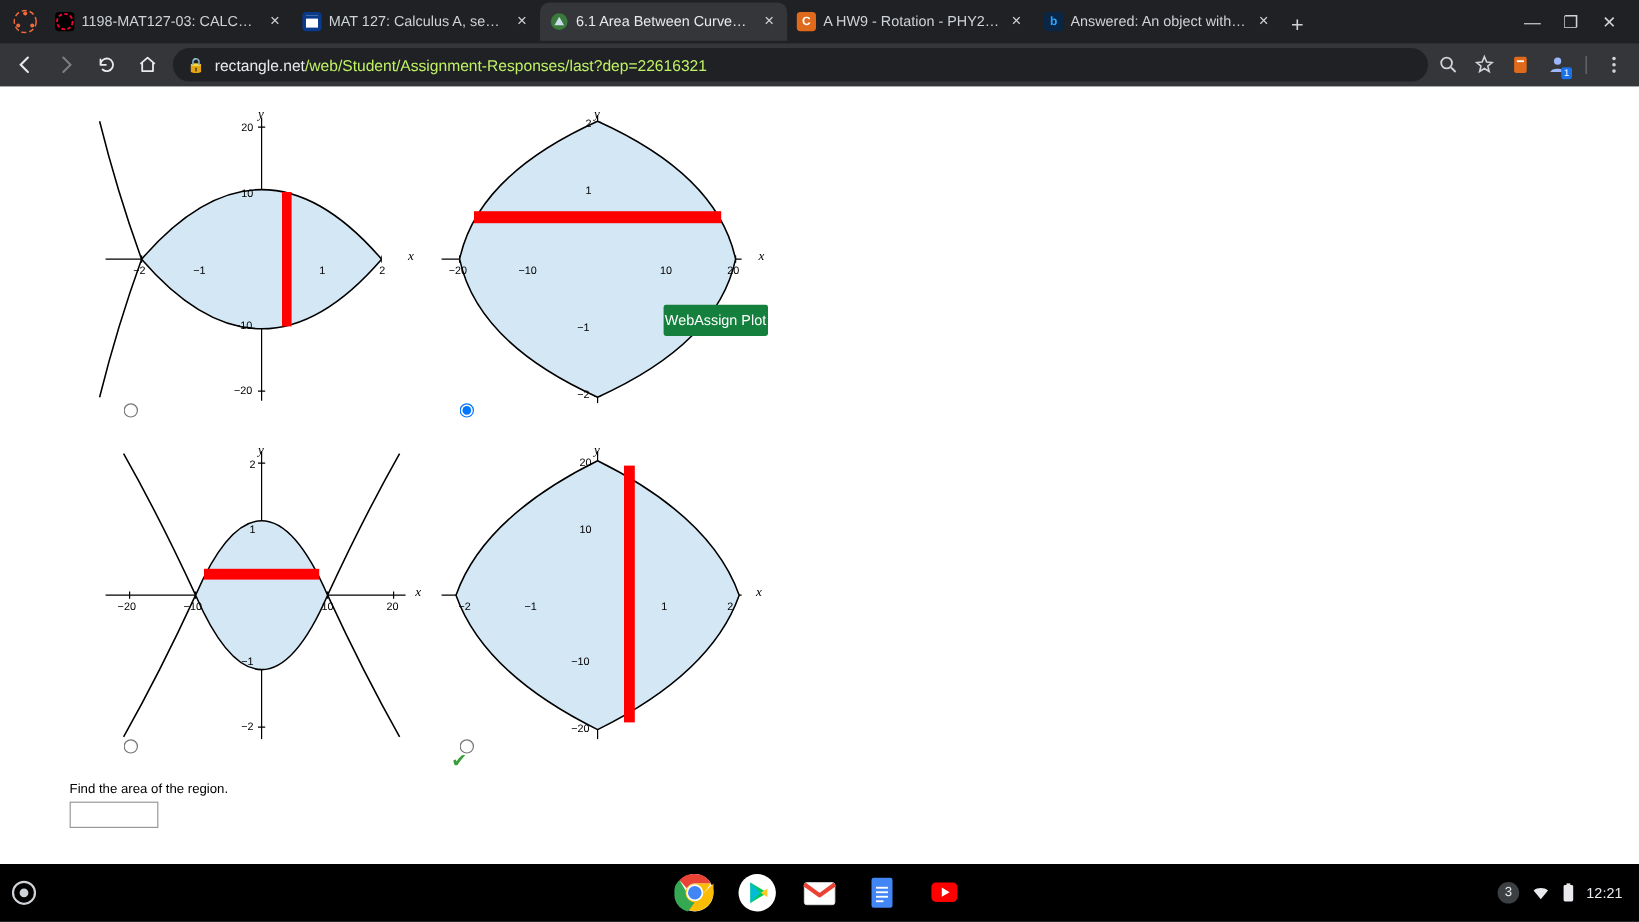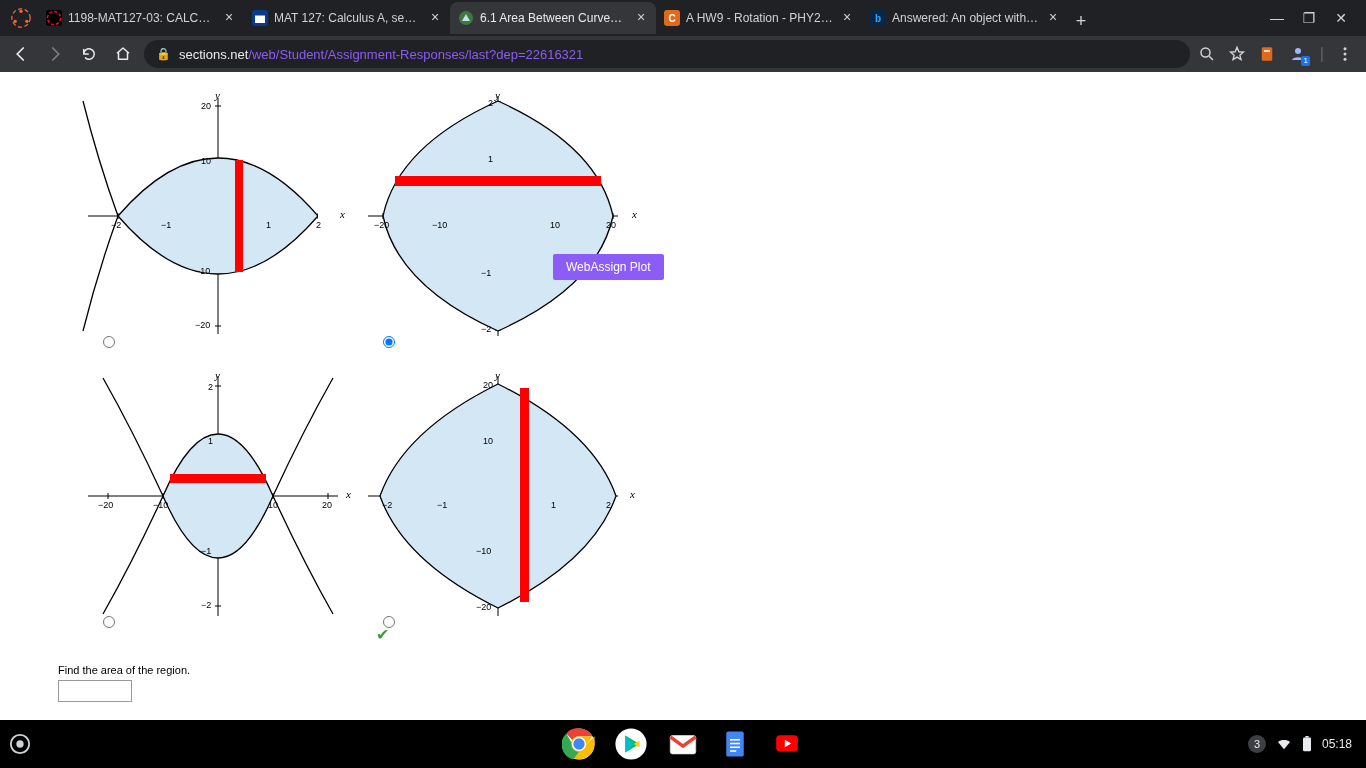--- a/index.html
+++ b/index.html
@@ -17,39 +17,39 @@
   .newtab{width:26px;height:26px;color:#cfd2d6;font-size:18px;display:flex;align-items:center;justify-content:center;cursor:pointer}
   .win-controls{display:flex;gap:14px;padding-right:10px;color:#cfd2d6}
   .win-controls span{width:18px;text-align:center;font-size:14px;cursor:pointer}
   
   .toolbar{height:36px;background:#35363a;display:flex;align-items:center;gap:8px;padding:0 8px}
   .tb-btn{width:26px;height:26px;display:flex;align-items:center;justify-content:center;color:#cfd2d6;cursor:pointer;border-radius:50%}
   .tb-btn.dim{color:#7b7d80}
   .omnibox{flex:1;height:28px;background:#202124;border-radius:14px;display:flex;align-items:center;padding:0 12px;color:#cfd2d6;font-size:13px;gap:8px}
   .omnibox .lock{font-size:12px}
   .omnibox .url-main{color:#e8eaed}
-  .omnibox .url-rest{color:#8b5cf6}
+  .omnibox .url-rest{color:#bef264}
   .right-icons{display:flex;gap:12px;align-items:center;color:#cfd2d6;padding-right:4px}
   .ext-badge{position:relative;width:20px;height:20px;display:flex;align-items:center;justify-content:center}
   .ext-badge .num{position:absolute;bottom:-2px;right:-2px;background:#1a73e8;color:#fff;font-size:8px;border-radius:2px;padding:0 2px;line-height:10px}
   
   .content{position:absolute;top:72px;left:0;right:0;bottom:48px;background:#fff;overflow:hidden}
   .sheet{position:absolute;left:0;right:0;top:0;padding:14px 58px 10px;color:#000;font-size:11px}
   .instr{margin-bottom:4px;color:#111}
   .eqline{font-family:'Times New Roman',serif;font-style:italic;font-size:12px;margin-bottom:6px}
   .eqline .num{color:#b00000;font-style:normal}
   .plots{display:grid;grid-template-columns:280px 280px;grid-template-rows:270px 270px;gap:10px 0px}
   .cell{position:relative}
   .radio{position:absolute;left:40px;bottom:8px;width:12px;height:12px}
   .checkmark{position:absolute;left:320px;bottom:0px;color:#3a9d3a;font-size:16px}
   .axis-label-y{position:absolute;font-family:'Times New Roman',serif;font-style:italic;font-size:11px}
   .axis-label-x{position:absolute;font-family:'Times New Roman',serif;font-style:italic;font-size:11px}
   .tick{position:absolute;font-size:9px;color:#000}
-  .tooltip{position:absolute;background:#8b5cf6;color:#fff;font-size:12px;padding:6px 13px;border-radius:2px;white-space:nowrap}
-  .find-area{margin-top:28px;font-size:11px}
+  .tooltip{position:absolute;background:#15803d;color:#fff;font-size:12px;padding:6px 1px;border-radius:2px;white-space:nowrap}
+  .find-area{margin-top:16px;font-size:11px}
   .area-input{width:68px;height:18px;border:1px solid #999;margin-top:4px}
   
   .shelf{position:absolute;left:0;right:0;bottom:0;height:48px;background:#000;display:flex;align-items:center}
   .shelf .launcher{width:40px;display:flex;align-items:center;justify-content:center;color:#cfd2d6;cursor:pointer}
   .shelf .center{position:absolute;left:50%;transform:translateX(-50%);display:flex;gap:18px;align-items:center}
   .shelf .appicon{width:34px;height:34px;display:flex;align-items:center;justify-content:center;cursor:pointer}
   .shelf .tray{margin-left:auto;display:flex;align-items:center;gap:10px;padding-right:14px;color:#e8eaed;font-size:12px}
   .tray .pill{background:#3c4043;border-radius:50%;width:18px;height:18px;display:flex;align-items:center;justify-content:center;font-size:11px}
   svg{display:block}
 </style>
@@ -131,21 +131,21 @@
           <path d="M5 12a7 7 0 1 1 2.3 5.2M5 12V6m0 6h6" fill="none" stroke="#e8eaed" stroke-width="2" stroke-linecap="round"></path>
         </svg>
       </div>
   <div class="tb-btn">
         <svg width="18" height="18" viewBox="0 0 24 24">
           <path d="M4 11l8-7 8 7M6 10v9h12v-9" fill="none" stroke="#e8eaed" stroke-width="2" stroke-linejoin="round"></path>
         </svg>
       </div>
   <div class="omnibox">
     <span class="lock">🔒</span>
-    <span><span class="url-main">sections.net</span><span class="url-rest">/web/Student/Assignment-Responses/last?dep=22616321</span></span>
+    <span><span class="url-main">rectangle.net</span><span class="url-rest">/web/Student/Assignment-Responses/last?dep=22616321</span></span>
   </div>
   <div class="right-icons">
     <span>
           <svg width="18" height="18" viewBox="0 0 24 24">
             <circle cx="10" cy="10" r="6" fill="none" stroke="#cfd2d6" stroke-width="2"></circle>
             <path d="M15 15l5 5" stroke="#cfd2d6" stroke-width="2"></path>
           </svg>
         </span>
     <span>
           <svg width="18" height="18" viewBox="0 0 24 24">
@@ -395,17 +395,17 @@
           <svg width="16" height="16" viewBox="0 0 24 24">
             <path d="M12 20l9-11c-5-4-13-4-18 0z" fill="#e8eaed"></path>
           </svg>
         </span>
     <span>
           <svg width="10" height="16" viewBox="0 0 12 20">
             <rect x="1" y="2" width="10" height="17" rx="1.5" fill="#e8eaed"></rect>
             <rect x="4" y="0" width="4" height="2" fill="#e8eaed"></rect>
           </svg>
         </span>
-    <span>05:18</span>
+    <span>12:21</span>
   </div>
 </div>
 
 </div>
 
 </body></html>

